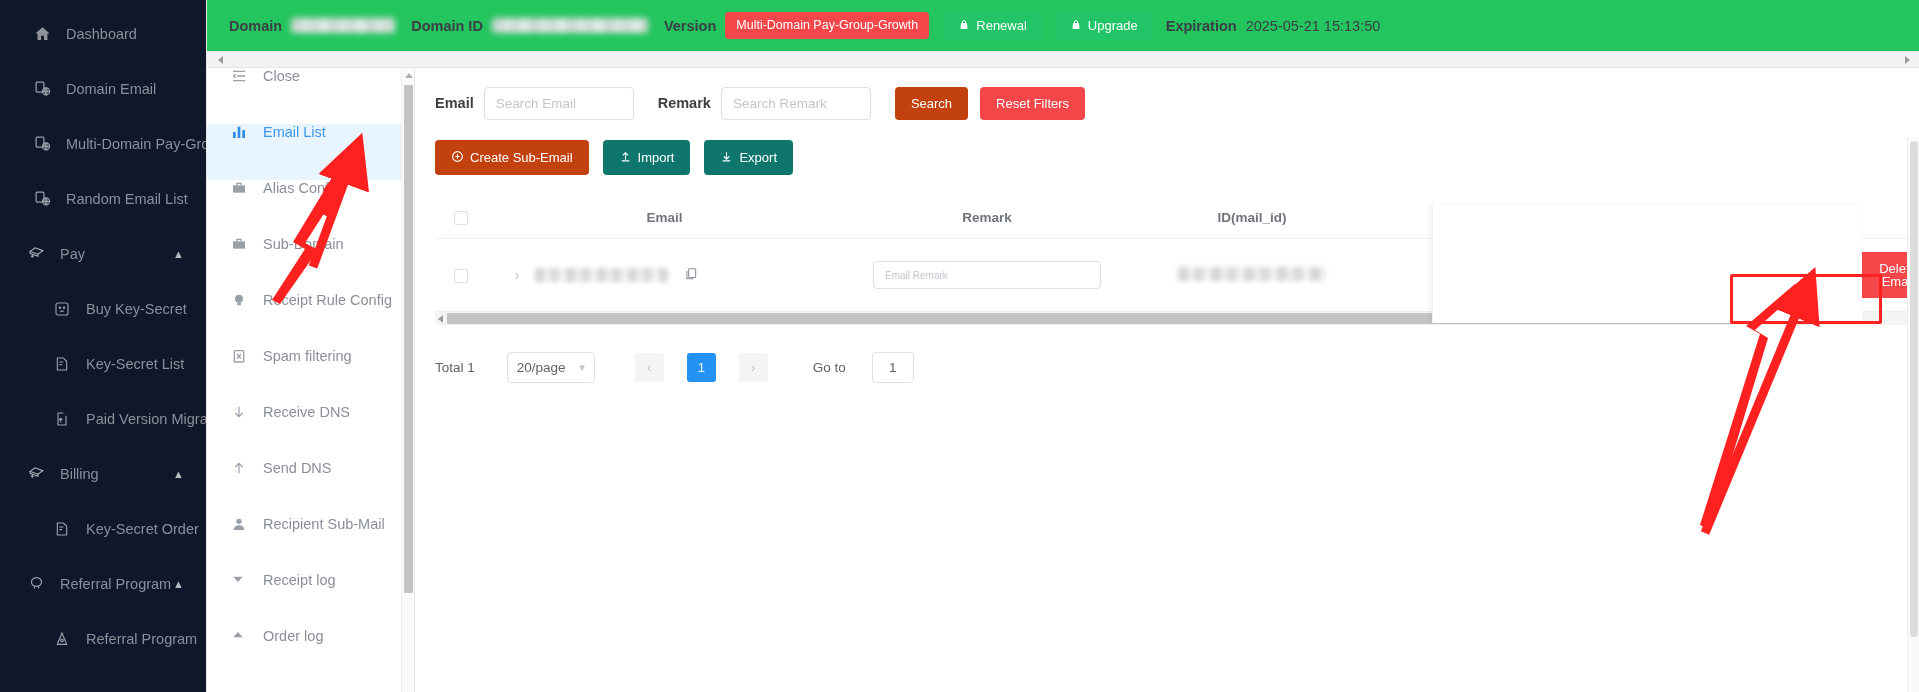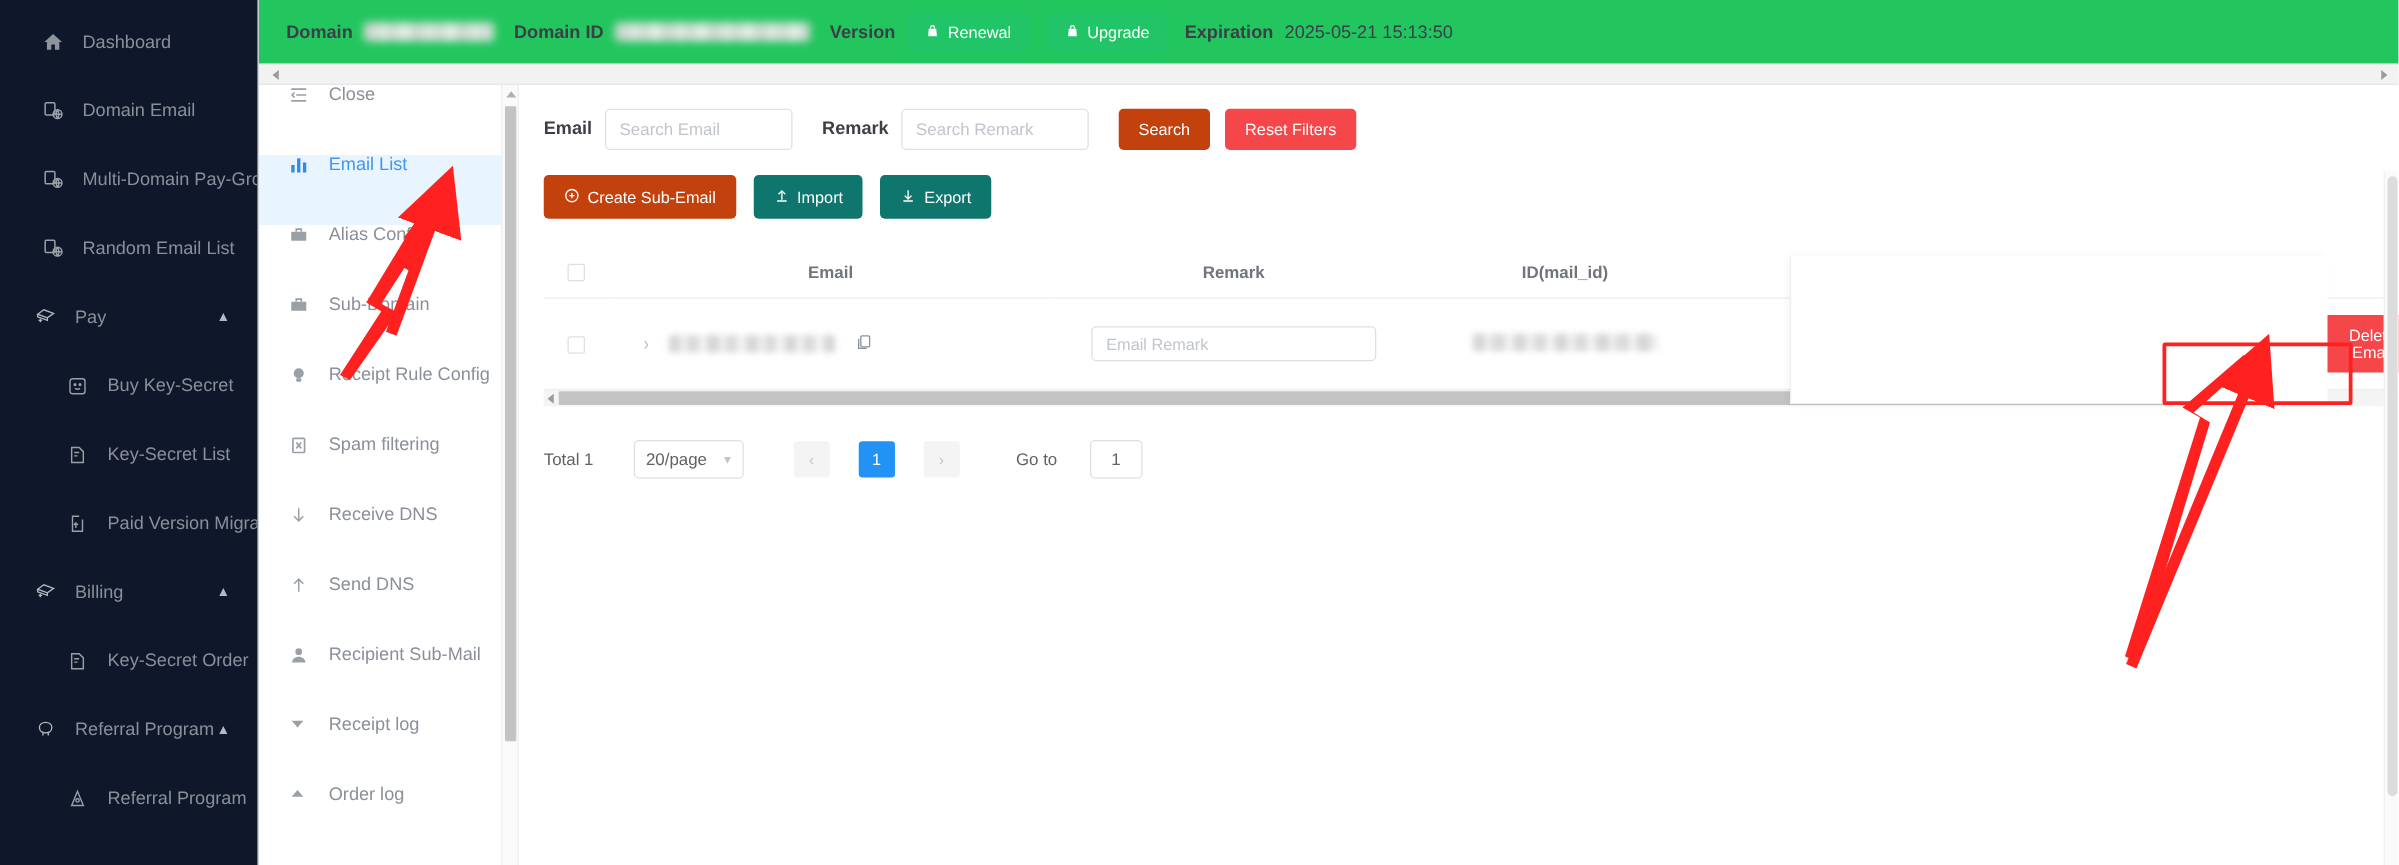--- a/index.html
+++ b/index.html
@@ -244,21 +244,21 @@
   .blur-email {
     width: 133px; height: 14px; border-radius: 2px;
     background: repeating-linear-gradient(90deg,
       #d6d6d6 0 9px, #efefef 9px 15px, #dadada 15px 24px, #f3f3f3 24px 31px);
     filter: blur(2.6px);
   }
   .copy-ico { margin-left: 16px; color: #9aa0a8; cursor: pointer; }
   .remark-input {
     width: 228px; height: 28px;
     border: 1px solid #dcdfe6; border-radius: 4px;
-    padding: 0 11px; font-size: 13px; outline: none;
+    padding: 0 11px; font-size: 10px; outline: none;
     color: #606266; background: #fff;
     font-family: "Liberation Sans", sans-serif;
   }
   .remark-input::placeholder { color: #c0c4cc; }
   .blur-id {
     width: 148px; height: 14px; border-radius: 2px;
     display: inline-block;
     background: repeating-linear-gradient(90deg,
       #d6d6d6 0 10px, #efefef 10px 16px, #dadada 16px 26px, #f3f3f3 26px 33px);
     filter: blur(2.6px);
@@ -478,20 +478,21 @@
   </div>
 
   <div class="right-area">
 
     <div class="domain-header">
       <span class="hdr-label">Domain</span>
       <span class="blurbox blur-domain"></span>
       <span class="hdr-label">Domain ID</span>
       <span class="blurbox blur-domainid"></span>
       <span class="hdr-label">Version</span>
+      <span class="badge-version">Multi-Domain Pay-Group-Growth</span>
       <button class="btn-green">
         <span>
           <svg width="12" height="12" viewBox="0 0 24 24" fill="#fff">
               <path d="M6 8h12l1 12H5L6 8z"></path>
               <path d="M9 8V6a3 3 0 016 0v2" fill="none" stroke="#fff" stroke-width="2"></path>
             </svg>
         </span>
         <span>Renewal</span>
       </button>
       <button class="btn-green">

